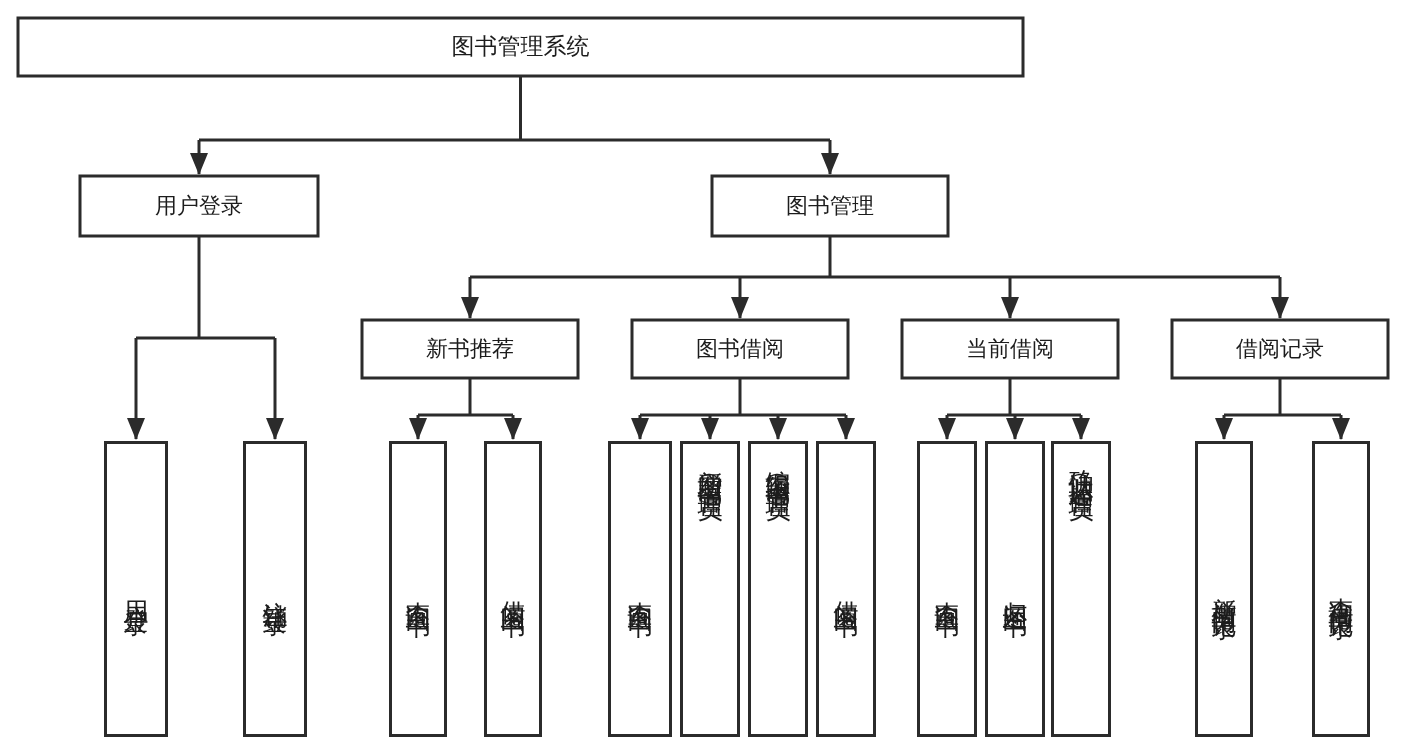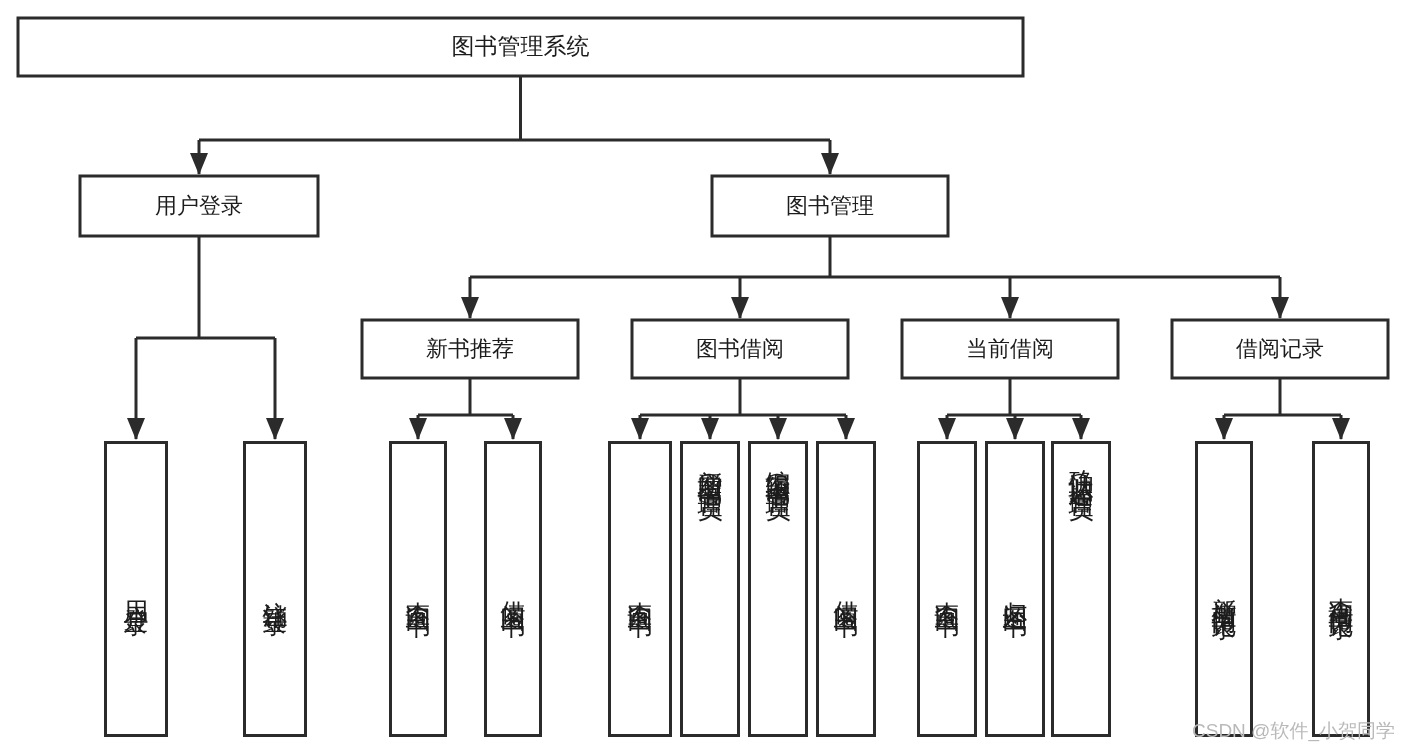--- a/index.html
+++ b/index.html
@@ -214,15 +214,14 @@
         <span class="vtext">确认归还（管理员）</span>
       </div>
       <div class="vtext-box vtext-centered" style="left: 1195px; top: 437px; width: 58px; height: 296px;">
         <span class="vtext">新增借阅记录</span>
       </div>
       <div class="vtext-box vtext-centered" style="left: 1312px; top: 437px; width: 58px; height: 296px;">
         <span class="vtext">查询借阅记录</span>
       </div>
     </div>
 
-  <div class="watermark" style="left: 1192px; top: 714px;">CSDN @软件_小贺同学</div>
 
 </div>
 
 </body></html>

